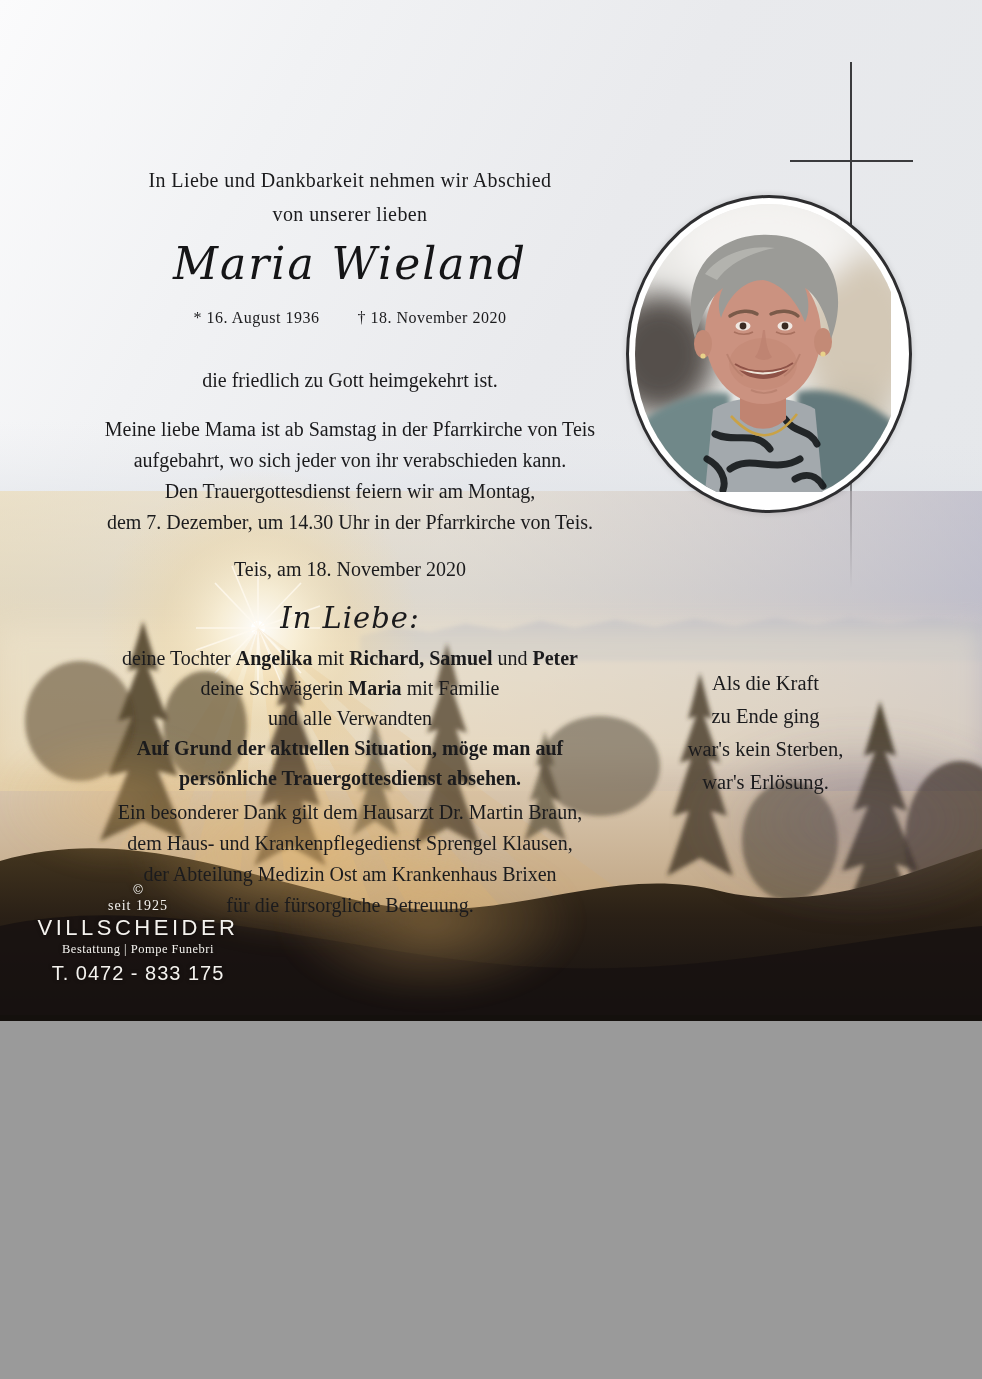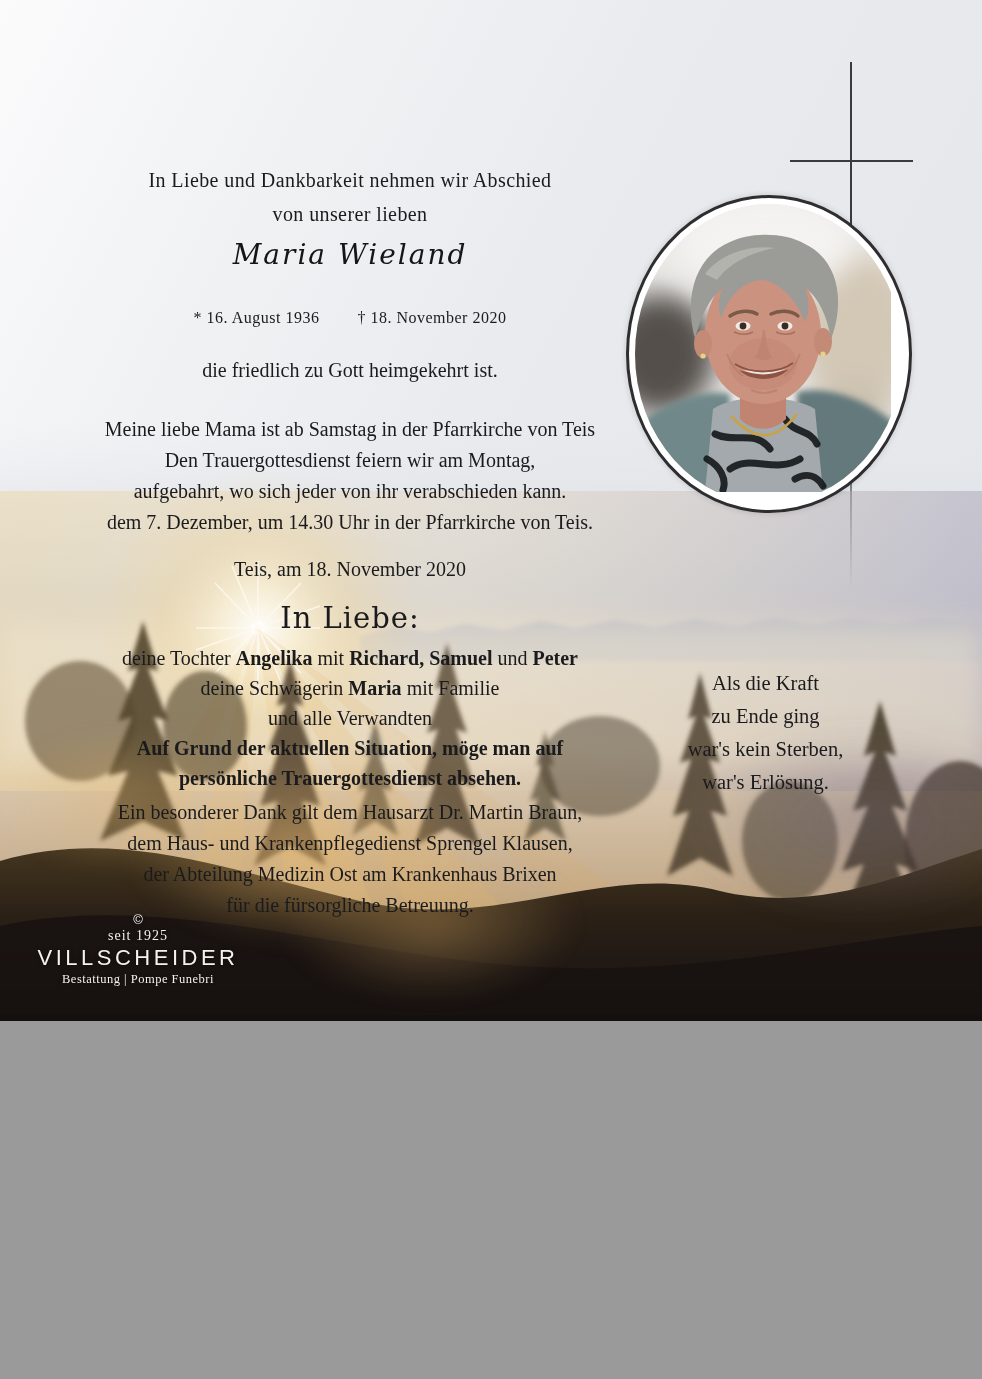--- a/index.html
+++ b/index.html
@@ -10,29 +10,29 @@
     overflow:hidden;
     background:linear-gradient(118deg,#fbfbfc 0%,#f1f2f4 22%,#e9eaed 48%,#e6e8eb 75%,#e5e7ea 100%);
     font-family:"Liberation Serif",serif;
     color:#1b1b1d;
   }
   .abs{position:absolute;}
   .col{left:60px;width:580px;text-align:center;}
   .line{white-space:nowrap;}
   
   .intro{top:163px;font-size:20px;line-height:34px;letter-spacing:.4px;}
-  .name{top:238px;font-size:28px;font-style:italic;font-family:"DejaVu Serif",serif;letter-spacing:2px;color:#151517;}
+  .name{top:238px;font-size:44px;font-style:italic;font-family:"DejaVu Serif",serif;letter-spacing:2px;color:#151517;}
   .dates{top:309px;font-size:16px;letter-spacing:.5px;}
   .dates span{display:inline-block;}
   .dates .birth{margin-right:19px;}
   .dates .death{margin-left:19px;}
-  .returned{top:359px;font-size:20px;}
+  .returned{top:369px;font-size:20px;}
   .announce{top:414px;font-size:20px;line-height:31px;}
   .dateline{top:558px;font-size:20px;}
-  .inliebe{top:601px;font-size:29px;font-family:"DejaVu Serif",serif;letter-spacing:1px;}
+  .inliebe{top:601px;font-size:29px;font-style:italic;font-family:"DejaVu Serif",serif;letter-spacing:1px;}
   .family{top:643px;font-size:20px;line-height:30px;}
   .family .b, .b{font-weight:bold;}
   .thanks{top:797px;font-size:20px;line-height:31px;}
   .poem{left:648px;top:667px;width:235px;text-align:center;font-size:20.5px;line-height:33px;}
   
   .cross-v{left:850px;top:62px;width:2px;height:554px;background:#3b3b3d;}
   .cross-h{left:790px;top:160px;width:123px;height:2px;background:#3b3b3d;}
   
   .photo{
     left:626px;top:195px;width:268px;height:300px;
@@ -253,22 +253,22 @@
   <div class="abs col name">Maria Wieland</div>
 
   <div class="abs col dates">
     <span class="birth">* 16. August 1936</span><span class="death">† 18. November 2020</span>
   </div>
 
   <div class="abs col returned">die friedlich zu Gott heimgekehrt ist.</div>
 
   <div class="abs col announce">
     <div class="line">Meine liebe Mama ist ab Samstag in der Pfarrkirche von Teis</div>
+    <div class="line">aufgebahrt, wo sich jeder von ihr verabschieden kann.</div>
     <div class="line">Den Trauergottesdienst feiern wir am Montag,</div>
-    <div class="line">aufgebahrt, wo sich jeder von ihr verabschieden kann.</div>
     <div class="line">dem 7. Dezember, um 14.30 Uhr in der Pfarrkirche von Teis.</div>
   </div>
 
   <div class="abs col dateline">Teis, am 18. November 2020</div>
 
   <div class="abs col inliebe">In Liebe:</div>
 
   <div class="abs col family">
     <div class="line"><span>deine Tochter </span><span class="b">Angelika</span><span> mit </span><span class="b">Richard, Samuel</span><span> und </span><span class="b">Peter</span></div>
     <div class="line"><span>deine Schwägerin </span><span class="b">Maria</span><span> mit Familie</span></div>
@@ -289,15 +289,16 @@
     <div class="line">zu Ende ging</div>
     <div class="line">war's kein Sterben,</div>
     <div class="line">war's Erlösung.</div>
   </div>
 
   <div class="abs brand">
     <div class="copy">©</div>
     <div class="since">seit 1925</div>
     <div class="bname">VILLSCHEIDER</div>
     <div class="bsub">Bestattung | Pompe Funebri</div>
+    <div class="bphone">T. 0472 - 833 175</div>
   </div>
 
 </div>
 
 </body></html>

